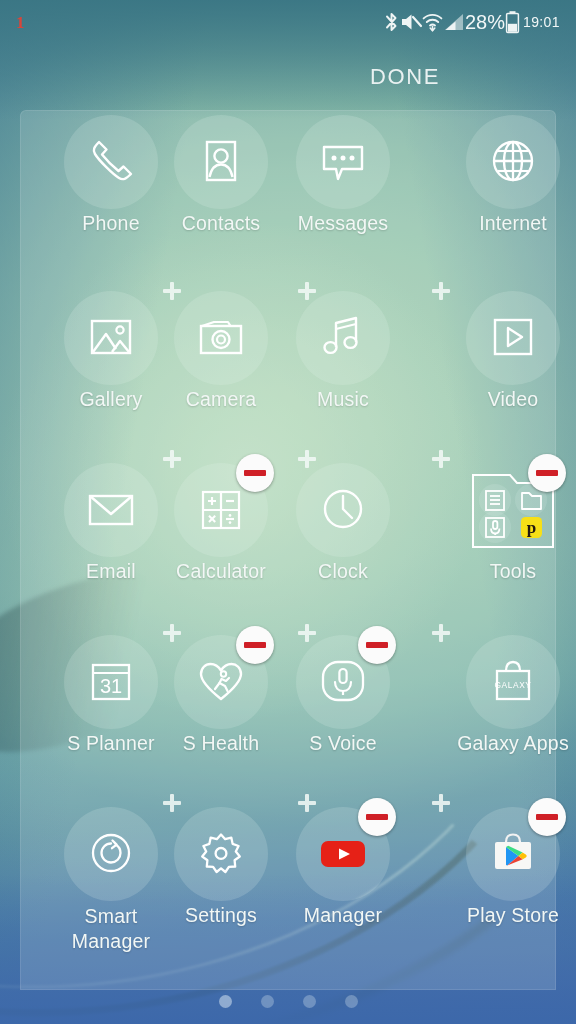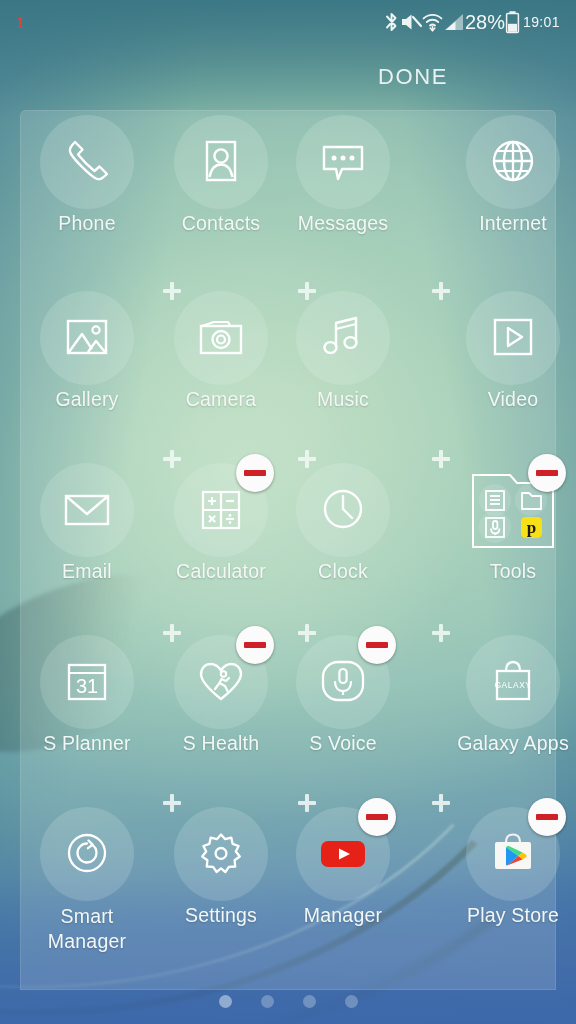--- a/index.html
+++ b/index.html
@@ -57,35 +57,35 @@
     padding:0 16px;box-sizing:border-box;color:#eef4f4;}
   .sb-left{display:flex;align-items:center;gap:6px;flex:1;}
   .sb-right{display:flex;align-items:center;}
   .notif-one{color:#d9453a;font-size:17px;font-weight:bold;line-height:1;letter-spacing:-1px;
     font-family:"Liberation Serif", serif;}
   .sb-clock{font-size:14px;color:#f2f7f7;letter-spacing:0.4px;margin-left:3px;}
   .sb-batt{font-size:20px;color:#f2f7f7;letter-spacing:0px;}
   .ic{display:inline-block;line-height:0;}
 
   
-  #donebar{position:absolute;left:8px;top:58px;width:464px;height:48px;}
+  #donebar{position:absolute;left:0;top:58px;width:464px;height:48px;}
   #done-button{position:absolute;right:24px;top:6px;color:#e9f1f1;font-size:22px;letter-spacing:1.6px;
     cursor:pointer;}
 
   
   #edit-panel{position:absolute;left:20px;top:110px;width:536px;height:880px;
     background:rgba(236,246,244,0.16);
     border-radius:6px 6px 0 0;
     box-shadow:inset 0 0 0 1px rgba(255,255,255,0.10);
     backdrop-filter:blur(0.5px);}
 
   .grid{position:absolute;left:20px;top:110px;width:536px;}
   .row{position:relative;height:172px;}
   .cell{position:absolute;width:134px;text-align:center;}
-  .cell:nth-child(1){left:0px;}
+  .cell:nth-child(1){left:0px;padding-left:24px;}
   .cell:nth-child(2){left:134px;text-align:center;}
   .cell:nth-child(3){left:256px;}
   .cell:nth-child(4){left:426px;text-align:center;}
   .iconwrap{position:relative;width:134px;height:104px;display:flex;align-items:center;justify-content:center;}
   .disc{position:absolute;width:94px;height:94px;border-radius:50%;background:rgba(236,248,242,0.17);}
   .glyph{position:relative;width:58px;height:58px;}
   .label{color:#f2f7f5;font-size:19.5px;line-height:23px;letter-spacing:0.2px;margin-top:-2px;
     text-shadow:0 1px 2px rgba(0,0,0,0.18);}
   .label.two{line-height:25px;}
 

